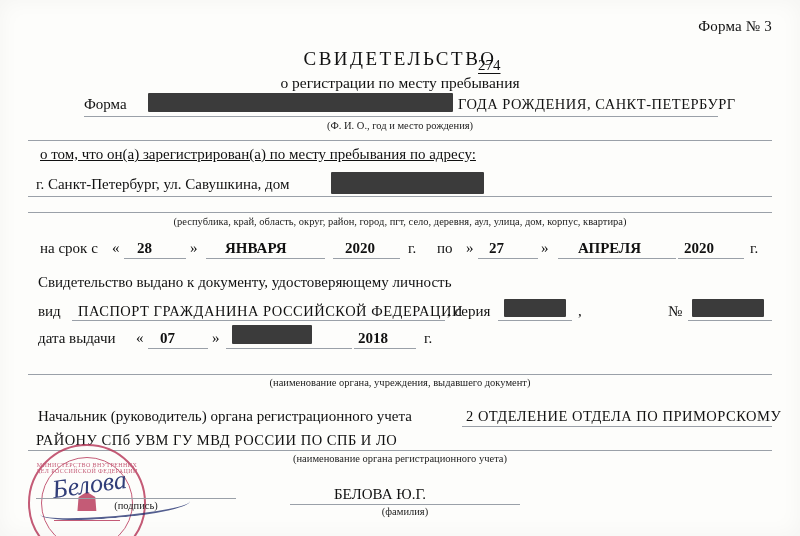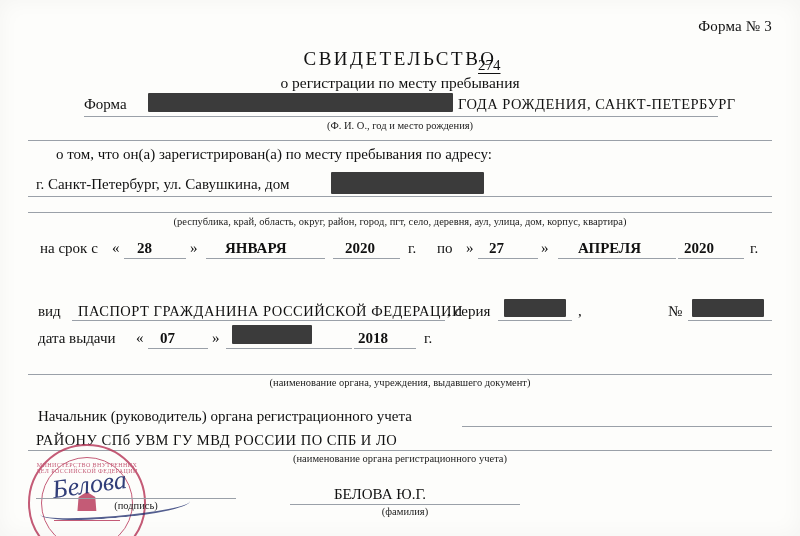--- a/index.html
+++ b/index.html
@@ -189,21 +189,21 @@
 
   <div class="txt" style="left:84px; top:96px;">Форма</div>
   <div class="redact" style="left:148px; top:93px; width:305px; height:19px;"></div>
   <div class="txt caps" style="left:458px; top:96px; font-size:14.5px;">ГОДА РОЖДЕНИЯ, САНКТ-ПЕТЕРБУРГ</div>
   <div class="rule" style="left:84px; top:116px; width:634px;"></div>
 
   <div class="small" style="left:0; top:120px; width:800px;">(Ф. И. О., год и место рождения)</div>
 
   <div class="rule" style="left:28px; top:140px; width:744px;"></div>
 
-  <div class="txt" style="left:56px; top:146px;">о том, что он(а) зарегистрирован(а) по месту пребывания по адресу:</div>
+  <div class="txt" style="left:40px; top:146px;text-decoration:underline;">о том, что он(а) зарегистрирован(а) по месту пребывания по адресу:</div>
 
   <div class="txt" style="left:36px; top:176px;">г. Санкт-Петербург, ул. Савушкина, дом</div>
   <div class="redact" style="left:331px; top:172px; width:153px; height:22px;"></div>
   <div class="rule" style="left:28px; top:196px; width:744px;"></div>
   <div class="rule" style="left:28px; top:212px; width:744px;"></div>
   <div class="small" style="left:0; top:216px; width:800px;">(республика, край, область, округ, район, город, пгт, село, деревня, аул, улица, дом, корпус, квартира)</div>
 
   <div class="txt" style="left:40px; top:240px;">на срок с</div>
   <div class="txt" style="left:112px; top:240px;">«</div>
   <div class="txt bold-field" style="left:137px; top:240px;">28</div>
@@ -218,20 +218,21 @@
   <div class="txt" style="left:466px; top:240px;">»</div>
   <div class="txt bold-field" style="left:489px; top:240px;">27</div>
   <div class="rule" style="left:478px; top:258px; width:60px;"></div>
   <div class="txt" style="left:541px; top:240px;">»</div>
   <div class="txt bold-field" style="left:578px; top:240px;">АПРЕЛЯ</div>
   <div class="rule" style="left:558px; top:258px; width:118px;"></div>
   <div class="txt bold-field" style="left:684px; top:240px;">2020</div>
   <div class="rule" style="left:678px; top:258px; width:66px;"></div>
   <div class="txt" style="left:750px; top:240px;">г.</div>
 
+  <div class="txt" style="left:38px; top:274px;">Свидетельство выдано к документу, удостоверяющему личность</div>
 
   <div class="txt" style="left:38px; top:303px;">вид</div>
   <div class="txt caps" style="left:78px; top:303px; font-size:14.5px;">ПАСПОРТ ГРАЖДАНИНА РОССИЙСКОЙ ФЕДЕРАЦИИ</div>
   <div class="rule" style="left:72px; top:320px; width:373px;"></div>
   <div class="txt" style="left:447px; top:303px;">, серия</div>
   <div class="redact" style="left:504px; top:299px; width:62px; height:18px;"></div>
   <div class="rule" style="left:498px; top:320px; width:74px;"></div>
   <div class="txt" style="left:578px; top:303px;">,</div>
   <div class="txt" style="left:668px; top:303px;">№</div>
   <div class="redact" style="left:692px; top:299px; width:72px; height:18px;"></div>
@@ -245,20 +246,21 @@
   <div class="redact" style="left:232px; top:325px; width:80px; height:19px;"></div>
   <div class="rule" style="left:226px; top:348px; width:126px;"></div>
   <div class="txt bold-field" style="left:358px; top:330px;">2018</div>
   <div class="rule" style="left:354px; top:348px; width:62px;"></div>
   <div class="txt" style="left:424px; top:330px;">г.</div>
 
   <div class="rule" style="left:28px; top:374px; width:744px;"></div>
   <div class="small" style="left:0; top:377px; width:800px;">(наименование органа, учреждения, выдавшего документ)</div>
 
   <div class="txt" style="left:38px; top:408px;">Начальник (руководитель) органа регистрационного учета</div>
+  <div class="txt caps" style="left:466px; top:408px; font-size:14.5px;">2 ОТДЕЛЕНИЕ ОТДЕЛА  ПО ПРИМОРСКОМУ</div>
   <div class="rule" style="left:462px; top:426px; width:310px;"></div>
   <div class="txt caps" style="left:36px; top:432px; font-size:14.5px;">РАЙОНУ СПб УВМ  ГУ  МВД РОССИИ  ПО СПБ  И  ЛО</div>
   <div class="rule" style="left:28px; top:450px; width:744px;"></div>
   <div class="small" style="left:0; top:453px; width:800px;">(наименование органа регистрационного учета)</div>
 
   <div class="stamp">
     <div class="stamp-text-top">МИНИСТЕРСТВО ВНУТРЕННИХ ДЕЛ РОССИЙСКОЙ ФЕДЕРАЦИИ</div>
     <div class="stamp-center">☗</div>
     <div class="stamp-inner-line"></div>
     <div class="stamp-text-bottom">780 038</div>

